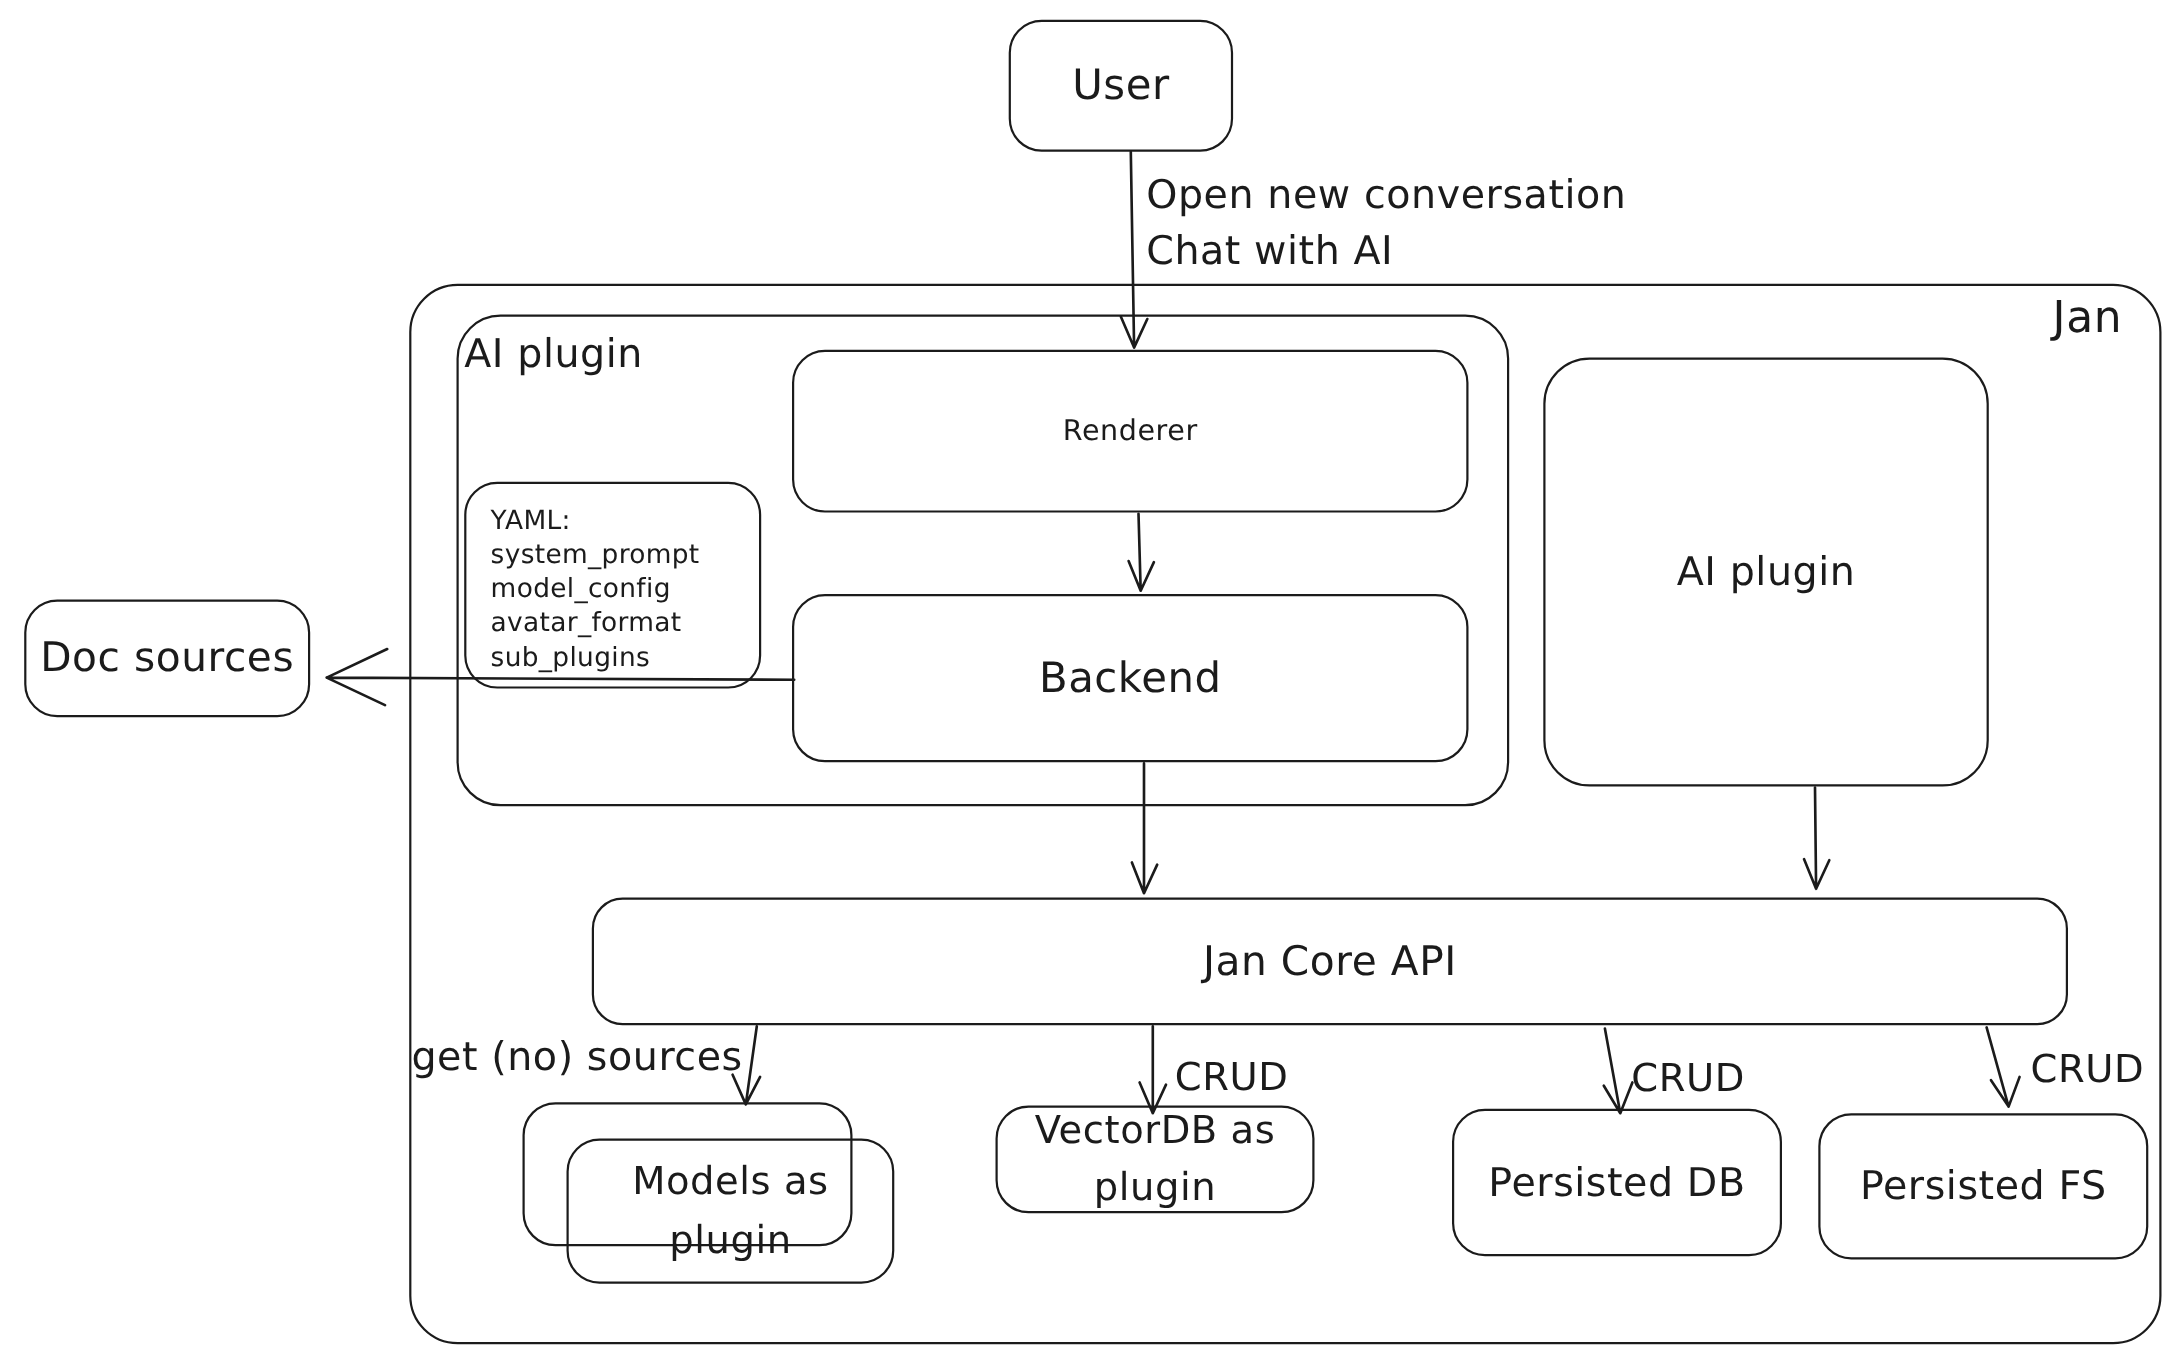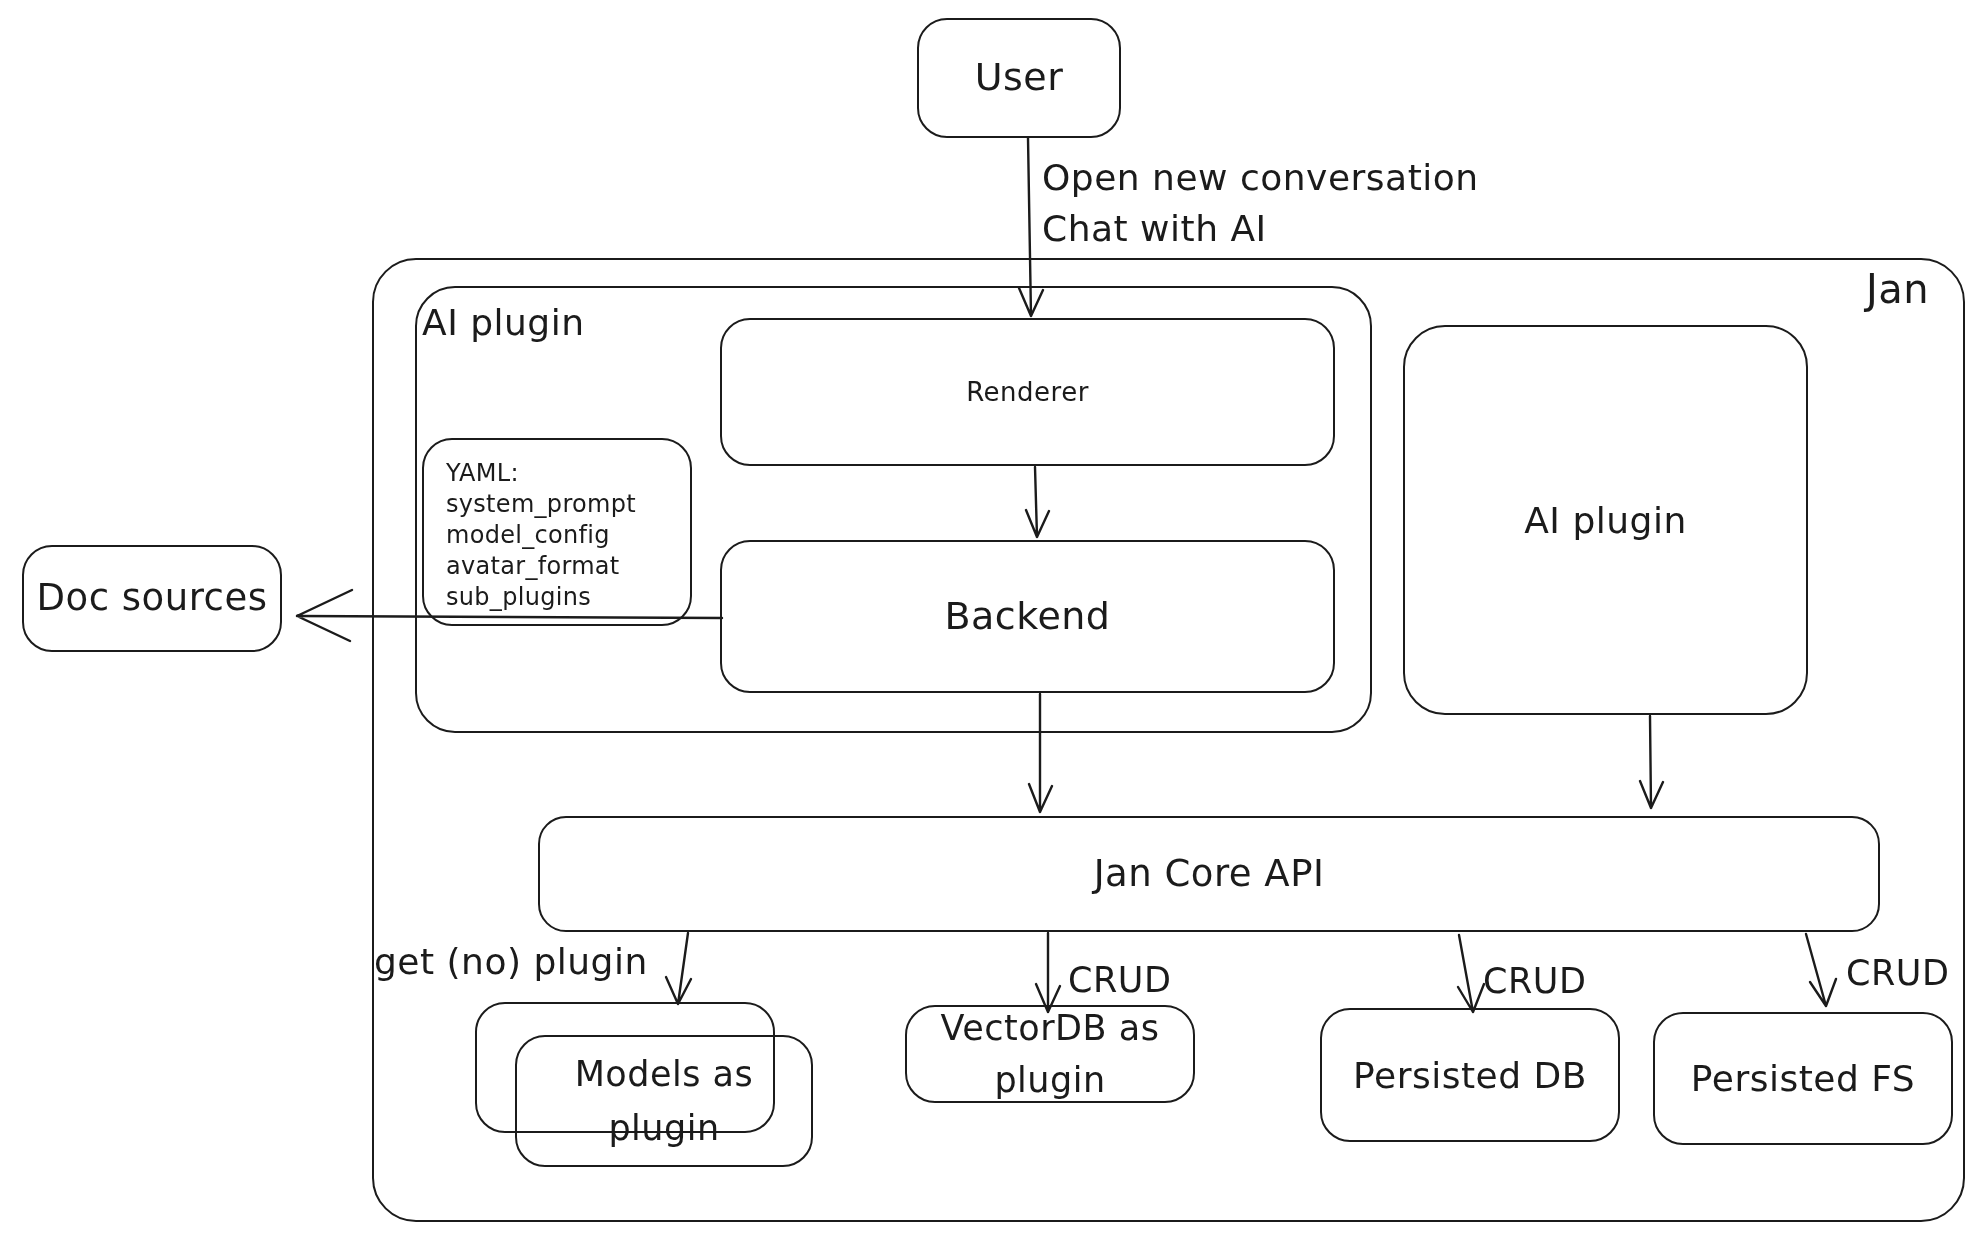--- a/index.html
+++ b/index.html
@@ -91,21 +91,21 @@
   </div>
 
   <div class="box node-box" style="left:22px; top:545px; width:260px; height:107px; font-size:37px;">
     <div>Doc sources</div>
   </div>
 
   <div class="box node-box" style="left:538px; top:816px; width:1342px; height:116px; border-radius:28px; font-size:37px;">
     <div>Jan Core API</div>
   </div>
 
-  <div class="lbl" style="left:374px; top:941px; font-size:36px;">get (no) plugin</div>
+  <div class="lbl" style="left:374px; top:941px; font-size:36px;">get (no) sources</div>
 
   <div class="lbl" style="left:1068px; top:960px; font-size:35px;">CRUD</div>
   <div class="lbl" style="left:1483px; top:961px; font-size:35px;">CRUD</div>
   <div class="lbl" style="left:1846px; top:953px; font-size:35px;">CRUD</div>
 
   <div class="box node-box" style="left:475px; top:1002px; width:300px; height:131px;"></div>
   <div class="box node-box" style="left:515px; top:1035px; width:298px; height:132px; font-size:35px; line-height:54px;">
     <div>Models as</div>
     <div>plugin</div>
   </div>

